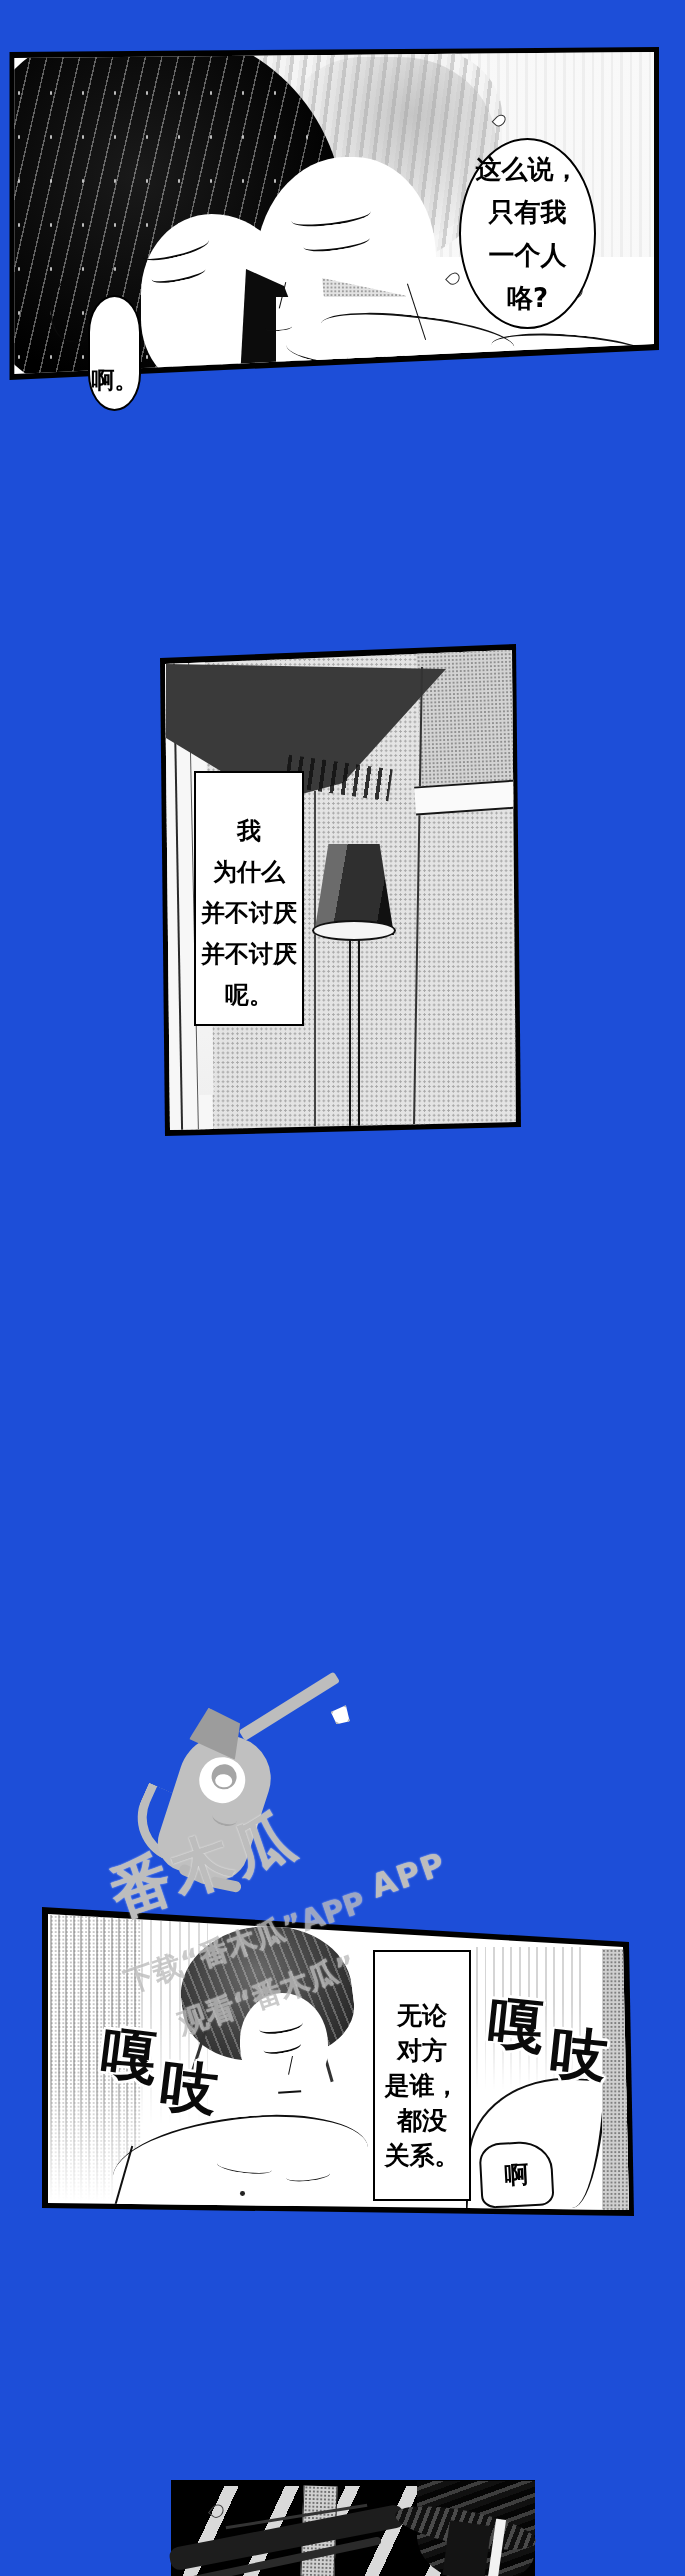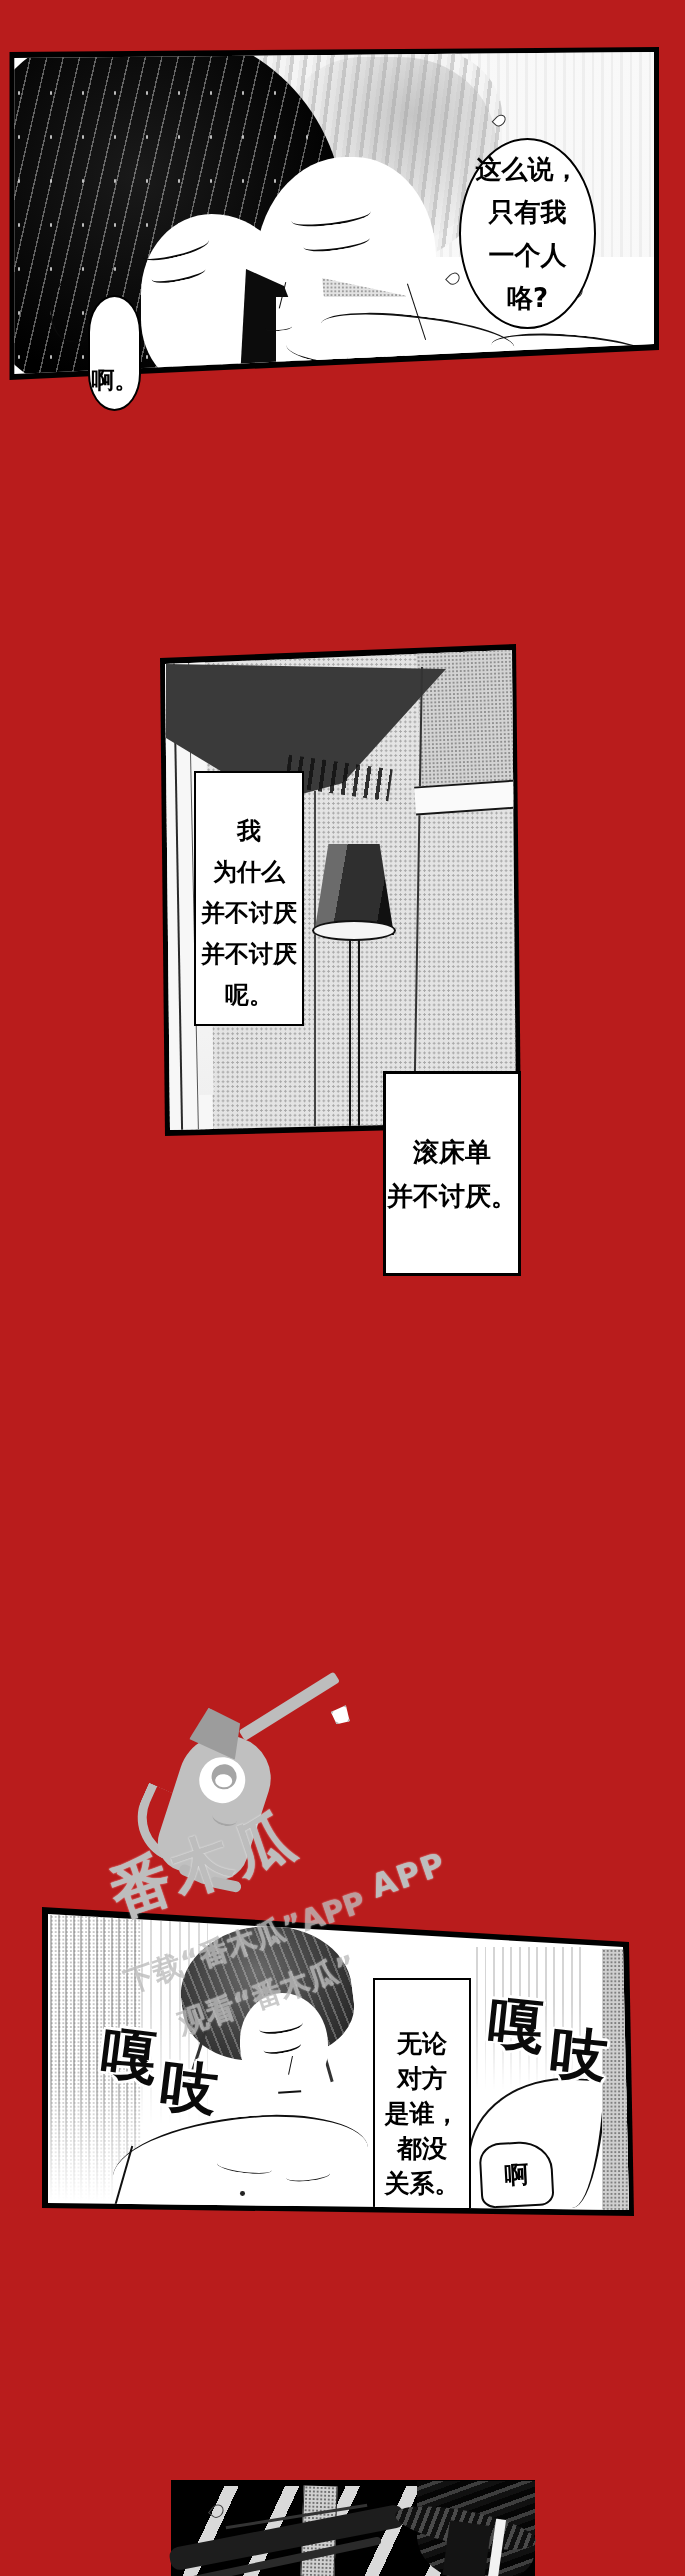--- a/index.html
+++ b/index.html
@@ -1,17 +1,17 @@
 <!DOCTYPE html>
 <html><head>
 <meta charset="utf-8">
 <style>
   html,body{margin:0;padding:0;background:#ffffff;}
   body{font-family:"DejaVu Sans","Liberation Sans",sans-serif;}
-  #page{position:relative;width:686px;height:2576px;background:#b91c1c;overflow:hidden;}
+  #page{position:relative;width:686px;height:2576px;background:#1d4ed8;overflow:hidden;}
   .abs{position:absolute;}
 
   
   .p1-frame{inset:0;clip-path:polygon(9.5px 52px,659px 47px,659px 350px,9.5px 380px);background:#000;}
   .p1-inner{inset:0;clip-path:polygon(14.3px 58px,654px 52px,654px 344px,14.3px 374px);background:#fff;}
   .p1-bgstreaks{left:433px;top:52px;width:221px;height:205px;
     background:repeating-linear-gradient(90deg,#f6f6f6 0 6.7px,#e7e7e7 6.7px 9.5px);opacity:.7;}
   .p1-hair-right{left:221px;top:46px;width:281px;height:229px;border-radius:8% 30% 55% 45%;
     background:repeating-linear-gradient(97deg,#ececec 0 3.8px,#cfcfcf 3.8px 7.6px,#f4f4f4 7.6px 13.3px);}
   .p1-hair-right-shade{left:286px;top:57px;width:210px;height:191px;border-radius:40% 50% 60% 50%;
@@ -147,21 +147,21 @@
   .p4-shoulder{left:112px;top:2117px;width:257px;height:91px;border-top:2.9px solid #0f0f0f;border-radius:55% 45% 0 0;transform:rotate(-5deg);background:#fff;}
   .p4-armline{left:122px;top:2145px;width:1.9px;height:67px;border-left:2.9px solid #111;transform:rotate(16deg);}
   .p4-collar1{left:217px;top:2161px;width:55px;height:11.4px;border-bottom:1.9px solid #222;border-radius:0 0 60% 60%;transform:rotate(7deg);}
   .p4-collar2{left:286px;top:2170px;width:44px;height:9.5px;border-bottom:1.9px solid #222;border-radius:0 0 60% 60%;transform:rotate(-6deg);}
   .p4-chest-dot{left:240px;top:2191px;width:4.8px;height:4.8px;background:#222;border-radius:50%;}
   .p4-fig2{left:469px;top:2077px;width:167px;height:135px;border-top:2.9px solid #0f0f0f;border-left:2.9px solid #0f0f0f;
     border-radius:60% 20% 0 0;background:#fff;transform:rotate(3deg);}
   .p4-fig2-curve{left:572px;top:1949px;width:34px;height:259px;border-right:3.8px solid #0a0a0a;border-radius:0 0 100% 0 / 0 0 70% 0;}
   .p4-fig2-shade{left:602px;top:1949px;width:29px;height:261px;
     background-color:#cfcfcf;background-image:radial-gradient(#7f7f7f 1px, transparent 1.2px);background-size:3.8px 3.8px;}
-  .p4-box{left:373px;top:1950px;width:98px;height:251px;padding-top:46px;z-index:6;margin-top:28px;}
+  .p4-box{left:373px;top:1950px;width:98px;height:251px;padding-top:46px;z-index:6;}
   .p4-box .ln{font-size:25px;line-height:35px;}
   .sfx{font-weight:900;color:#0a0a0a;z-index:7;
     text-shadow:-2.9px 0 0 #fff,2.9px 0 0 #fff,0 -2.9px 0 #fff,0 2.9px 0 #fff,-1.9px -1.9px 0 #fff,1.9px 1.9px 0 #fff,-1.9px 1.9px 0 #fff,1.9px -1.9px 0 #fff;}
   .sfx span{display:inline-block;font-size:57px;}
   .sfx-left{left:101px;top:2022px;transform:rotate(7deg);}
   .sfx-left .c2{transform:translate(5.7px,25px);}
   .sfx-right{left:488px;top:1991px;transform:rotate(6deg);}
   .sfx-right .c2{transform:translate(7.6px,23px);}
   .p4-bubble{left:480px;top:2142px;width:69px;height:61px;background:#fff;border:2.4px solid #0a0a0a;
     border-radius:30% 45% 20% 20%;z-index:8;display:flex;align-items:center;justify-content:center;transform:rotate(-3deg);}
@@ -250,24 +250,20 @@
       <div class="abs txtbox p2-box">
         <span class="ln">我</span>
         <span class="ln">为什么</span>
         <span class="ln">并不讨厌</span>
         <span class="ln">并不讨厌</span>
         <span class="ln">呢。</span>
       </div>
     </div>
   </div>
 
-  <div class="abs txtbox box-bedsheet">
-    <span class="ln">滚床单</span>
-    <span class="ln">并不讨厌。</span>
-  </div>
 
 
   <div class="abs p4-frame">
     <div class="abs p4-inner">
       <div class="abs p4-speed1"></div>
       <div class="abs p4-speed2"></div>
       <div class="abs p4-speed3"></div>
       <div class="abs p4-hair"></div>
       <div class="abs p4-hair-strand1"></div>
       <div class="abs p4-hair-strand2"></div>

